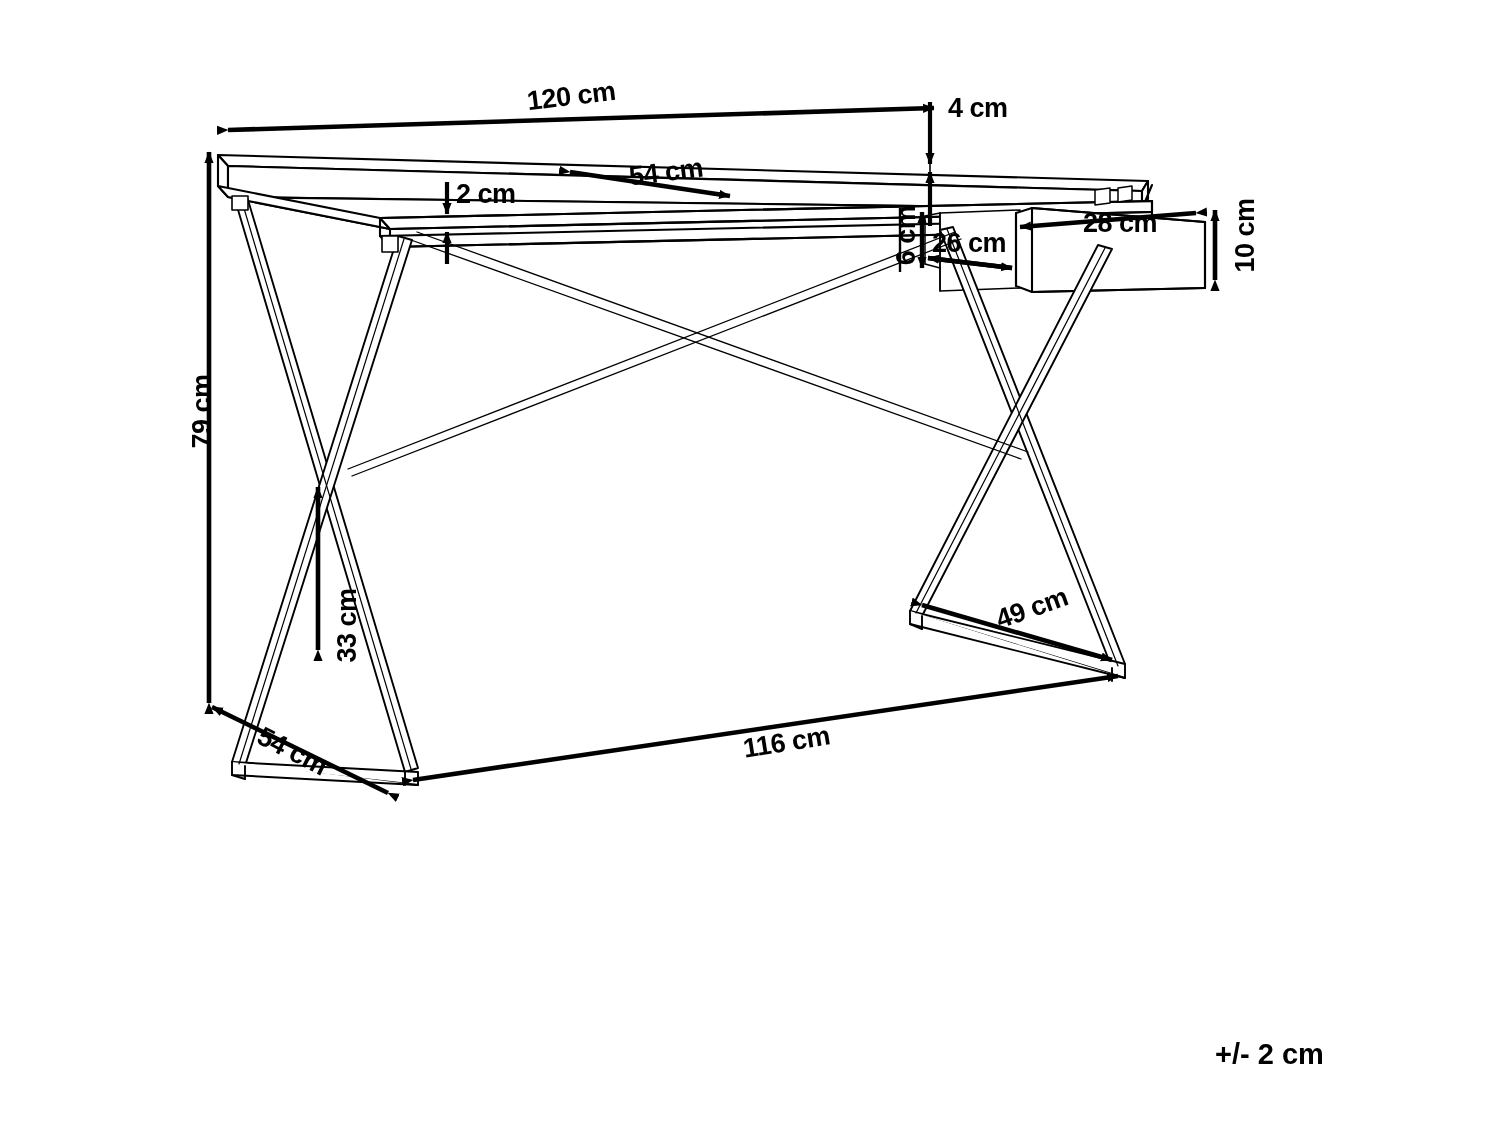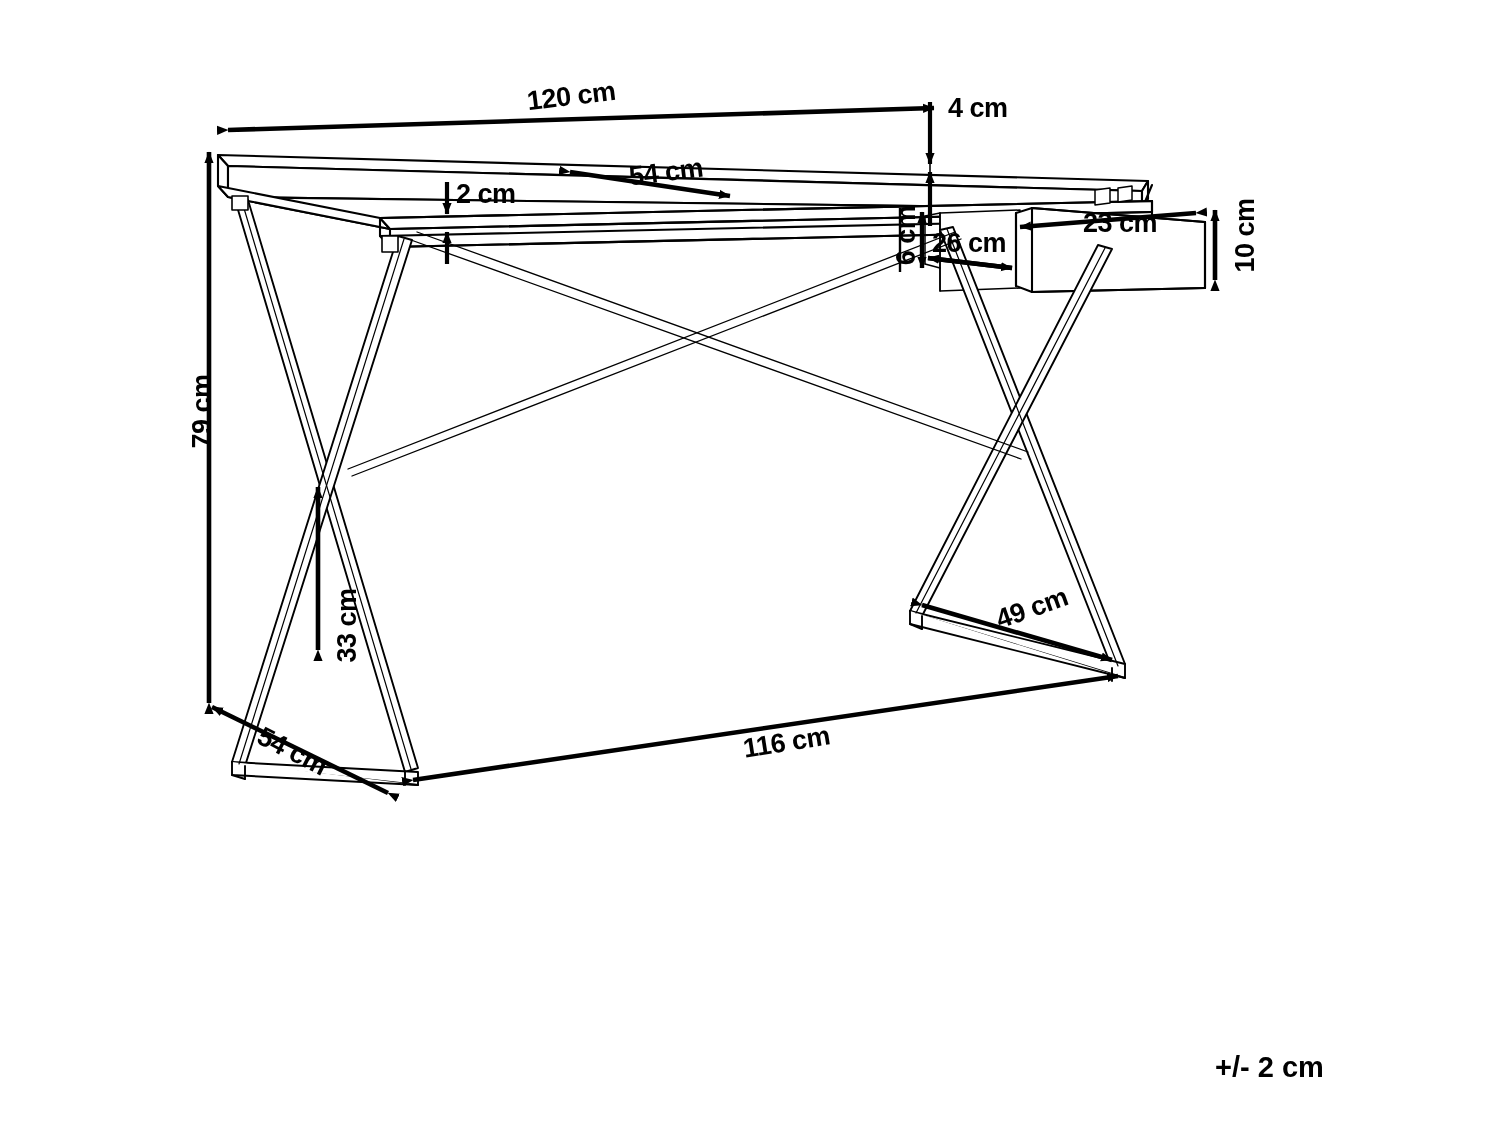--- a/index.html
+++ b/index.html
@@ -227,33 +227,33 @@
   </svg>
 
   <div class="dim-label rot-label-n7" style="left:527px; top:83px;">120 cm</div>
 
   <div class="dim-label rot-label-n7" style="left:629px; top:159px;">54 cm</div>
 
   <div class="dim-label" style="left:920px; top:95px;margin-left:28px;">4 cm</div>
 
   <div class="dim-label" style="left:456px; top:181px;">2 cm</div>
 
-  <div class="dim-label" style="left:1083px; top:210px;">23 cm</div>
+  <div class="dim-label" style="left:1083px; top:210px;">28 cm</div>
 
   <div class="dim-label rot90" style="left:1208px; top:222px;">10 cm</div>
 
   <div class="dim-label" style="left:932px; top:230px;">26 cm</div>
 
   <div class="dim-label rot90" style="left:877px; top:222px;">6 cm</div>
 
   <div class="dim-label rot90" style="left:165px; top:398px;">79 cm</div>
 
   <div class="dim-label rot90" style="left:310px; top:612px;">33 cm</div>
 
   <div class="dim-label rot-label-27" style="left:255px; top:738px;">54 cm</div>
 
   <div class="dim-label rot-label-n9" style="left:743px; top:729px;">116 cm</div>
 
   <div class="dim-label rot-label-n19" style="left:995px; top:595px;">49 cm</div>
 
-  <div class="tolerance-note" style="left:1215px; top:1040px;margin-top:13px;">+/- 2 cm</div>
+  <div class="tolerance-note" style="left:1215px; top:1040px;">+/- 2 cm</div>
 
 </div>
 
 </body></html>

